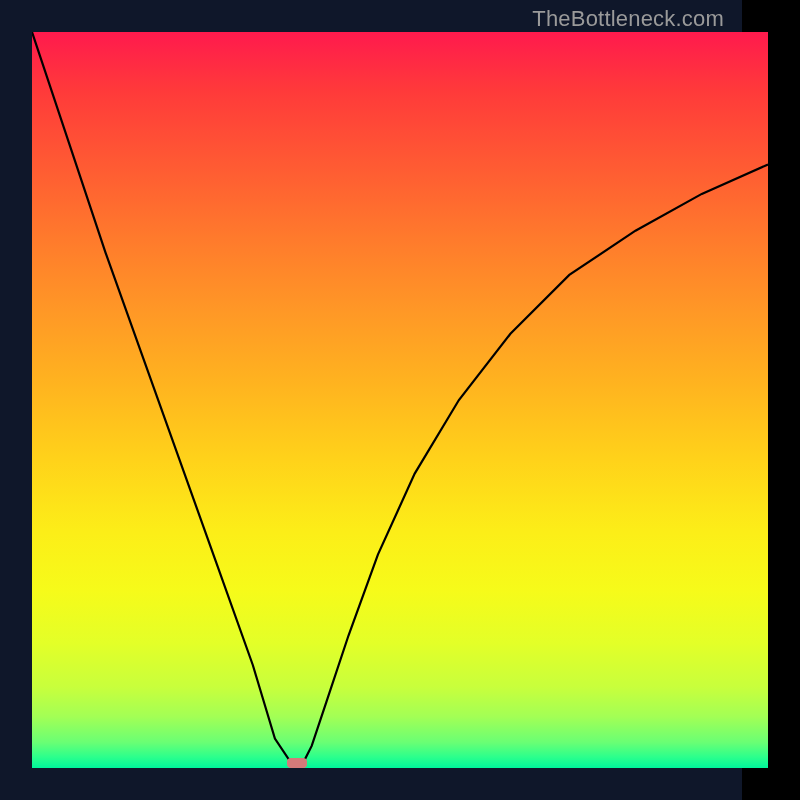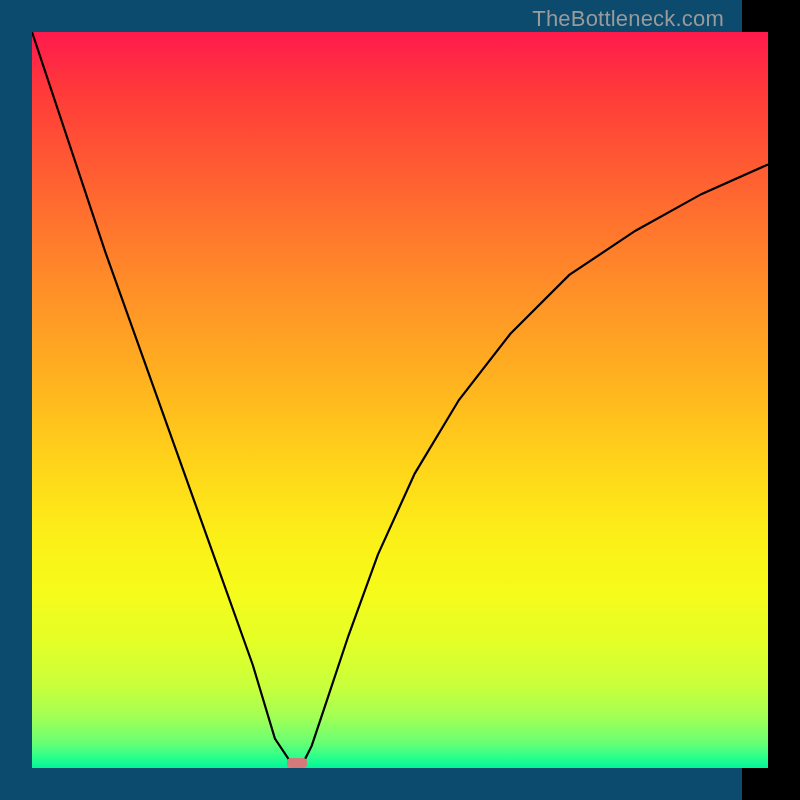--- a/index.html
+++ b/index.html
@@ -8,21 +8,21 @@
     width: 800px;
     height: 800px;
     overflow: hidden;
     background: #000;
     font-family: Arial, Helvetica, sans-serif;
   }
   .frame {
     position: relative;
     width: 742px;
     height: 800px;
-    background: #0c4a6e;
+    background: #0f172a;
   }
   .plot-area {
     position: absolute;
     left: 32px;
     top: 32px;
     width: 736px;
     height: 736px;
     overflow: hidden;
   }
   

